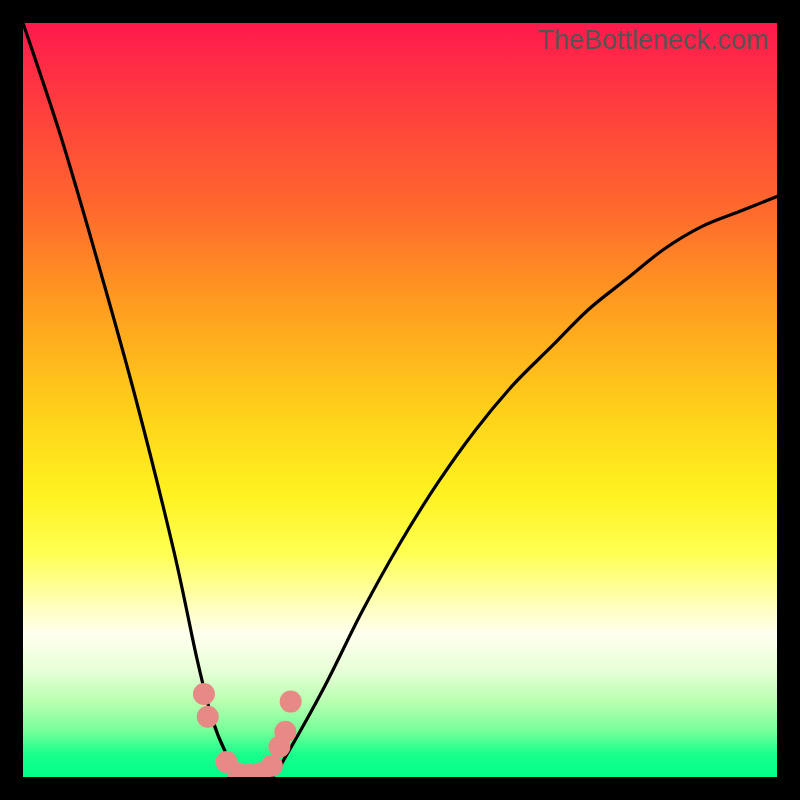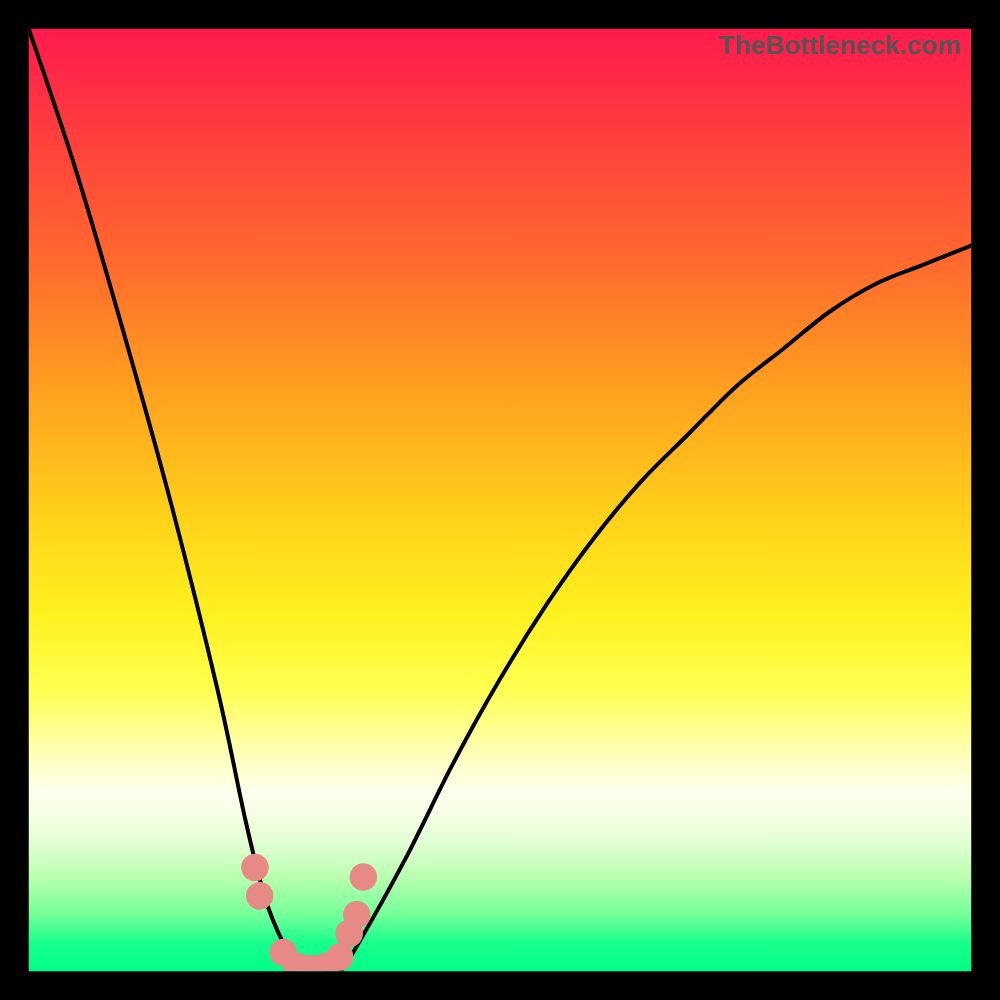--- a/index.html
+++ b/index.html
@@ -32,22 +32,22 @@
       #74ff99 94%,
       #18ff8c 97%,
       #00ff88 100%);
     overflow: hidden;
   }
   .watermark {
     position: absolute;
     top: 2px;
     right: 8px;
     color: #545454;
-    font-size: 21px;
-    font-weight: 700;
+    font-size: 27px;
+    font-weight: 400;
     letter-spacing: 0px;
     user-select: none;
   }
   svg.curve {
     position: absolute;
     left: 0;
     top: 0;
   }
 </style>
 </head>

